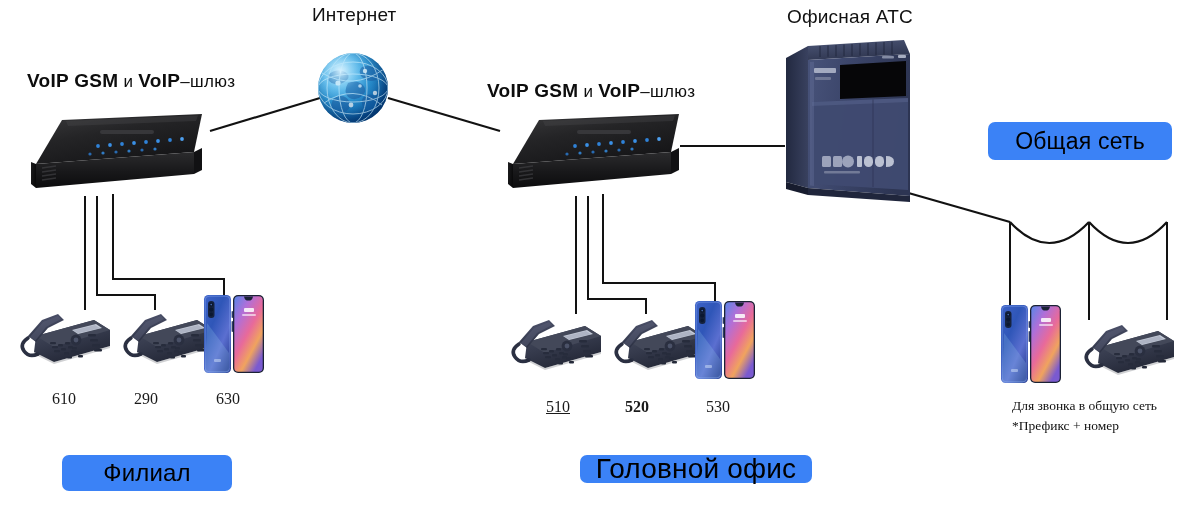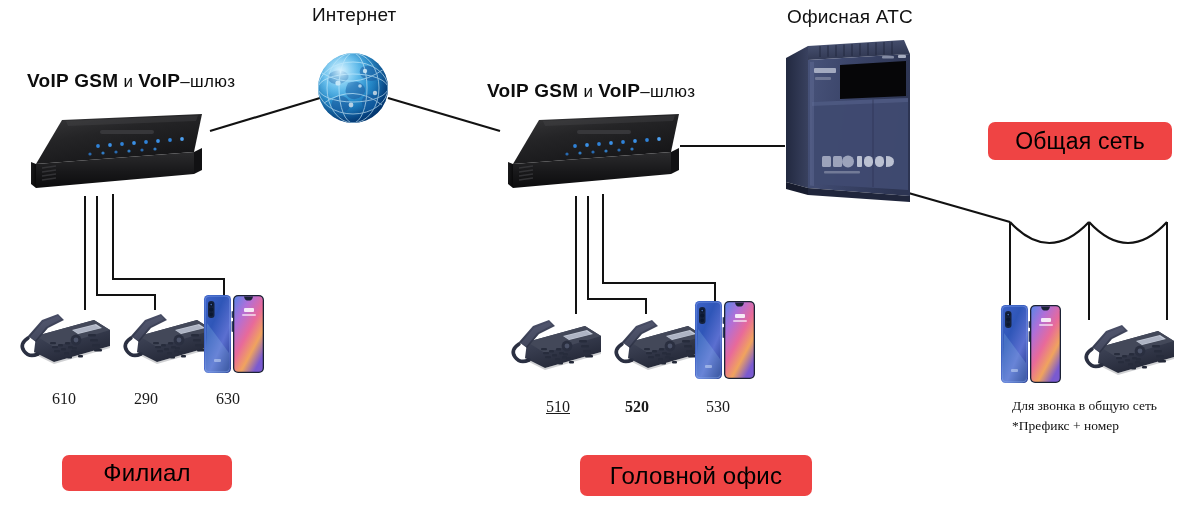--- a/index.html
+++ b/index.html
@@ -62,21 +62,21 @@
     position: absolute;
     font-family: "Liberation Serif", serif;
     font-size: 13.5px;
     color: #111111;
     white-space: nowrap;
   }
 
   
   .pill {
     position: absolute;
-    background: #ef4444;
+    background: #3b82f6;
     border-radius: 7px;
     display: flex;
     align-items: center;
     justify-content: center;
     color: #000000;
     font-family: "Liberation Sans", sans-serif;
     font-weight: normal;
     letter-spacing: 0.2px;
   }
 
@@ -675,17 +675,17 @@
     </svg>
   </div>
 
   <div class="note-line" style="left:1012px;top:398px;">Для звонка в общую сеть</div>
   <div class="note-line" style="left:1012px;top:418px;">*Префикс + номер</div>
 
   <div class="pill" style="left:62px;top:455px;width:170px;height:36px;font-size:24px;">
     <span>Филиал</span>
   </div>
 
-  <div class="pill" style="left:580px;top:455px;width:232px;height:41px;font-size:24px;">
+  <div class="pill" style="left:580px;top:455px;width:232px;height:28px;font-size:28px;">
     <span>Головной офис</span>
   </div>
 
 </div>
 
 </body></html>

